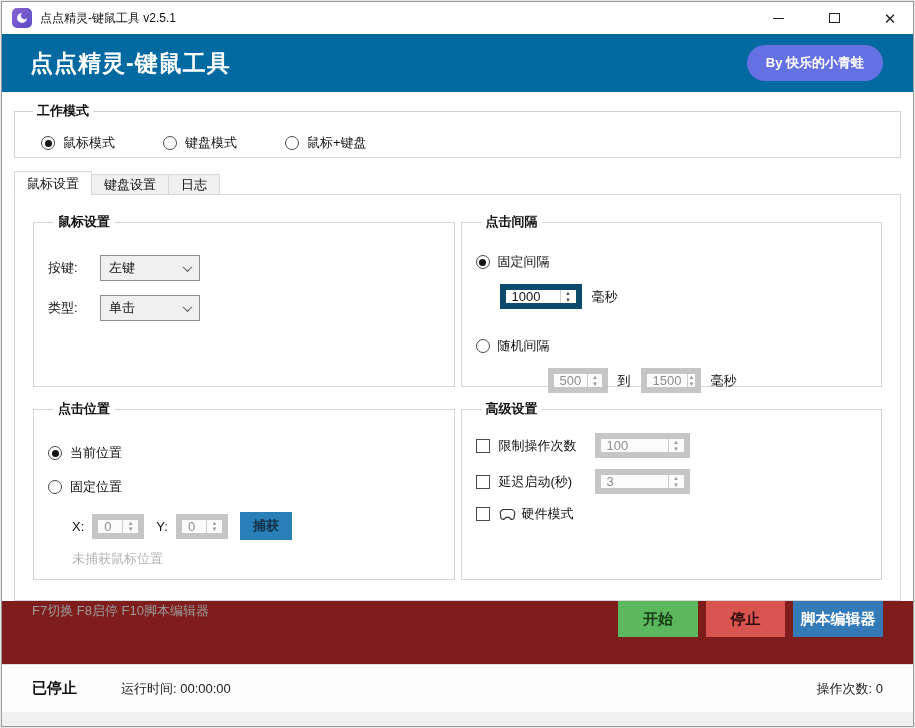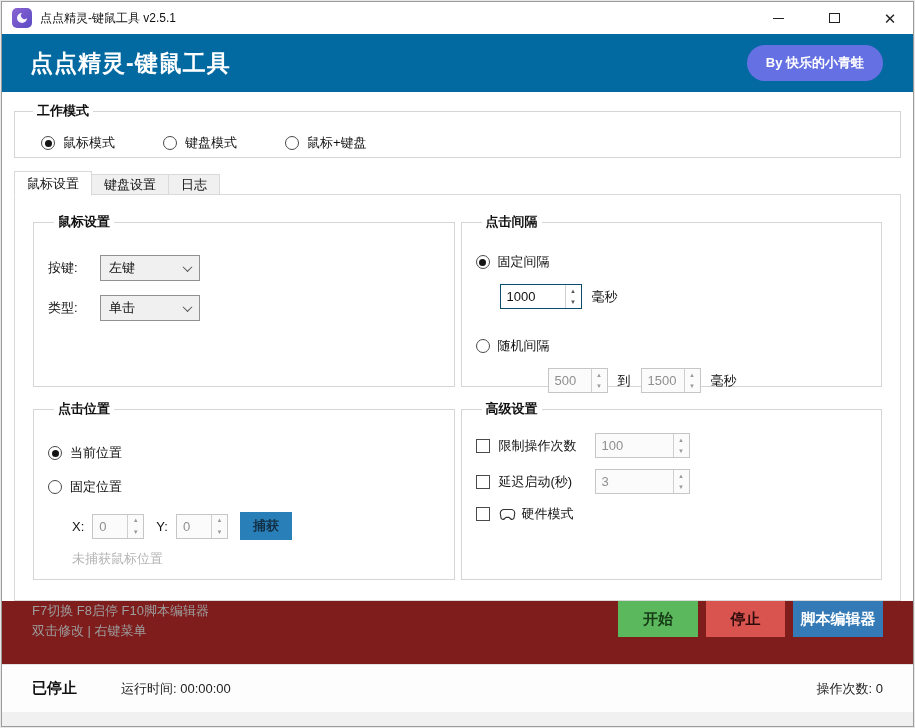--- a/index.html
+++ b/index.html
@@ -45,21 +45,21 @@
   .gb-top { height:174px; }
   .gb-bottom { height:180px; }
 
   
   .form-row { display:flex; align-items:center; margin-top:14px; }
   .form-label { font-size:13px; color:#111; width:52px; }
   .combo { display:inline-flex; align-items:center; justify-content:space-between; width:100px; height:26px; border:1px solid #919191; background:#f0f0f0; padding:0 8px; font-size:13px; color:#111; }
   .chev { width:7px; height:7px; border-right:1.4px solid #555; border-bottom:1.4px solid #555; transform:rotate(45deg) translate(-1px,-1px); }
 
   
-  .spin { display:inline-flex; align-items:stretch; height:25px; border:1px solid #0c4a6e; background:#fff; }
+  .spin { display:inline-flex; align-items:stretch; height:25px; border:6px solid #0c4a6e; background:#fff; }
   .spin .val { flex:1; display:flex; align-items:center; padding:0 6px; font-size:13px; color:#111; }
   .spin .btns { width:16px; display:flex; flex-direction:column; border-left:1px solid #cfcfcf; }
   .spin .btns span { flex:1; display:flex; align-items:center; justify-content:center; font-size:6px; color:#555; line-height:1; }
   .spin.disabled { border-color:#c6c6c6; background:#fbfbfb; }
   .spin.disabled .val { color:#8f8f8f; }
   .spin.disabled .btns span { color:#9a9a9a; }
 
   .indent { margin-left:24px; }
   .unit { font-size:13px; color:#111; margin-left:10px; }
   .row-gap { margin-top:16px; display:flex; align-items:center; }
@@ -285,21 +285,20 @@
           </div>
         </fieldset>
 
       </div>
     </div>
   </div>
 
   <div class="footer">
     <div class="hints">
       <div>F7切换 F8启停 F10脚本编辑器</div>
-      <div>双击修改 | 右键菜单</div>
     </div>
     <div class="actions">
       <button class="btn btn-start">开始</button>
       <button class="btn btn-stop">停止</button>
       <button class="btn btn-editor">脚本编辑器</button>
     </div>
   </div>
 
   <div class="statusbar">
     <span class="status-text">已停止</span>

